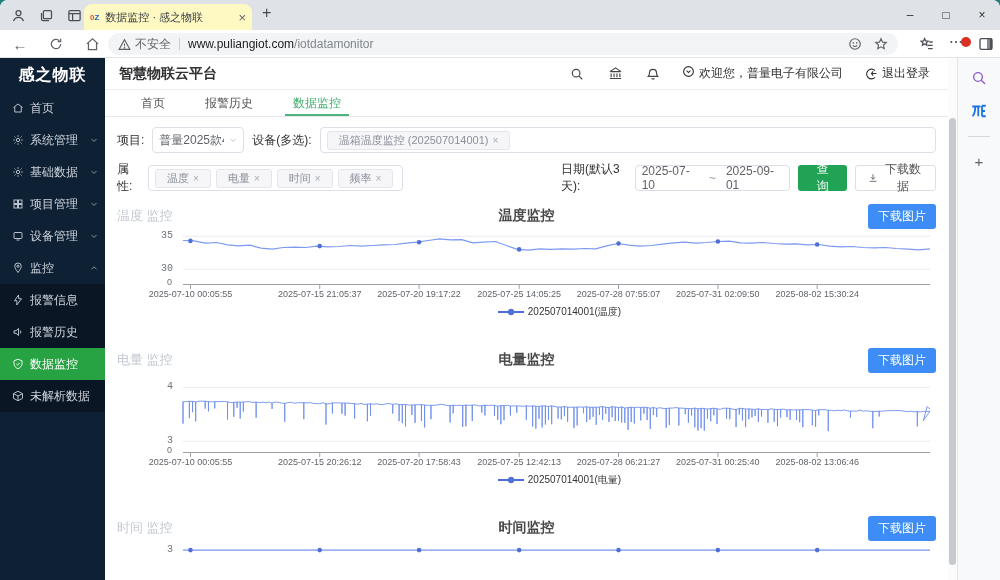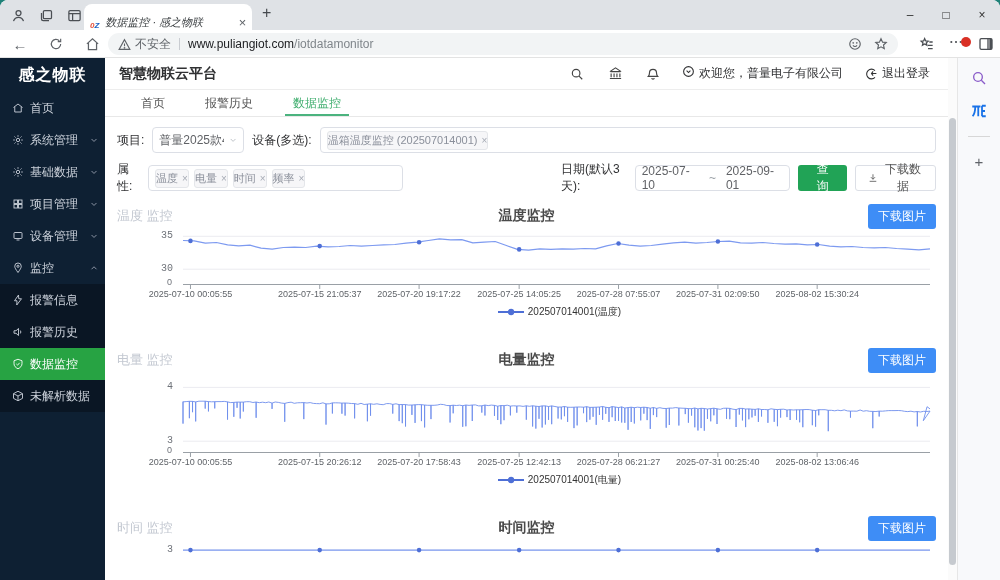--- a/index.html
+++ b/index.html
@@ -3,21 +3,21 @@
 <meta charset="utf-8">
 <style>
   * { margin:0; padding:0; box-sizing:border-box; }
   html,body { width:1000px; height:580px; overflow:hidden; }
   body { background:#1f8178; font-family:"Liberation Sans","DejaVu Sans",sans-serif; }
   .window { position:absolute; inset:0; border-radius:8px 8px 0 0; overflow:hidden; background:#fff; }
 
   
   .tabstrip { position:relative; height:30px; background:#dfe2e6; }
   .ts-icon { position:absolute; top:5px; width:20px; height:20px; color:#4b4f54; display:flex; align-items:center; justify-content:center; }
-  .browser-tab { position:absolute; left:84px; top:4px; width:168px; height:26px; background:#ffffff; border-radius:8px 8px 0 0; display:flex; align-items:flex-end; padding:0 6px; gap:6px;font-style:italic; }
+  .browser-tab { position:absolute; left:84px; top:4px; width:168px; height:26px; background:#fef9c3; border-radius:8px 8px 0 0; display:flex; align-items:center; padding:0 6px; gap:6px; }
   .favicon { font-size:8px; font-weight:bold; letter-spacing:0; white-space:nowrap; }
   .favicon .f0 { color:#e34e38; } .favicon .fz { color:#1b62c5; }
   .tab-title { flex:1; font-size:11px; color:#3c4043; white-space:nowrap; overflow:hidden; }
   .tab-close { font-size:13px; color:#5f6368; cursor:default; }
   .new-tab { position:absolute; left:262px; top:4px; font-size:16px; color:#45494e; }
   .win-controls { position:absolute; right:0; top:0; height:30px; display:flex; }
   .win-btn { width:36px; height:30px; display:flex; align-items:center; justify-content:center; font-size:12px; color:#333; }
 
   .addressbar { position:relative; height:28px; background:#fff; border-bottom:1px solid #e3e3e3; }
   .ab-icon { position:absolute; top:4px; width:20px; height:20px; display:flex; align-items:center; justify-content:center; color:#5f6368; font-size:15px; }
@@ -57,21 +57,21 @@
 
   .content { flex:1; padding:10px 12px 0; overflow:hidden; position:relative; }
 
   
   .frow { display:flex; align-items:center; gap:8px; margin-bottom:8px; font-size:12px; color:#303133; }
   .fbox { border:1px solid #dcdfe6; border-radius:4px; height:26px; display:flex; align-items:center; padding:0 6px; gap:5px; background:#fff; }
   .select { width:92px; justify-content:space-between; color:#606266; }
   .select .sv { overflow:hidden; white-space:nowrap; }
   .grow { flex:1; }
   .attr-box { width:300px; }
-  .chip { background:#f6f6f8; border:1px solid #e4e6ea; border-radius:3px; color:#8b909b; font-size:11px; padding:1px 0; display:flex; align-items:center; gap:4px; white-space:nowrap;justify-content:flex-end; }
+  .chip { background:#f6f6f8; border:1px solid #e4e6ea; border-radius:3px; color:#8b909b; font-size:11px; padding:1px 11px; display:flex; align-items:center; gap:4px; white-space:nowrap;justify-content:flex-end; }
   .chip .x { color:#a6abb5; font-size:10px; }
   .datebox { width:182px; justify-content:center; gap:10px; color:#606266; }
   .btn { height:26px; border-radius:3px; font-size:12px; display:flex; align-items:center; gap:5px; padding:0 12px; border:1px solid transparent; }
   .btn-green { background:#21a356; color:#fff; }
   .btn-plain { background:#fff; border-color:#dcdfe6; color:#555; }
 
   
   .chart-block { margin-top:28px; }
   .chart-block:first-of-type { margin-top:4px; }
   .chart-head { height:26px; display:flex; align-items:center; position:relative; }

